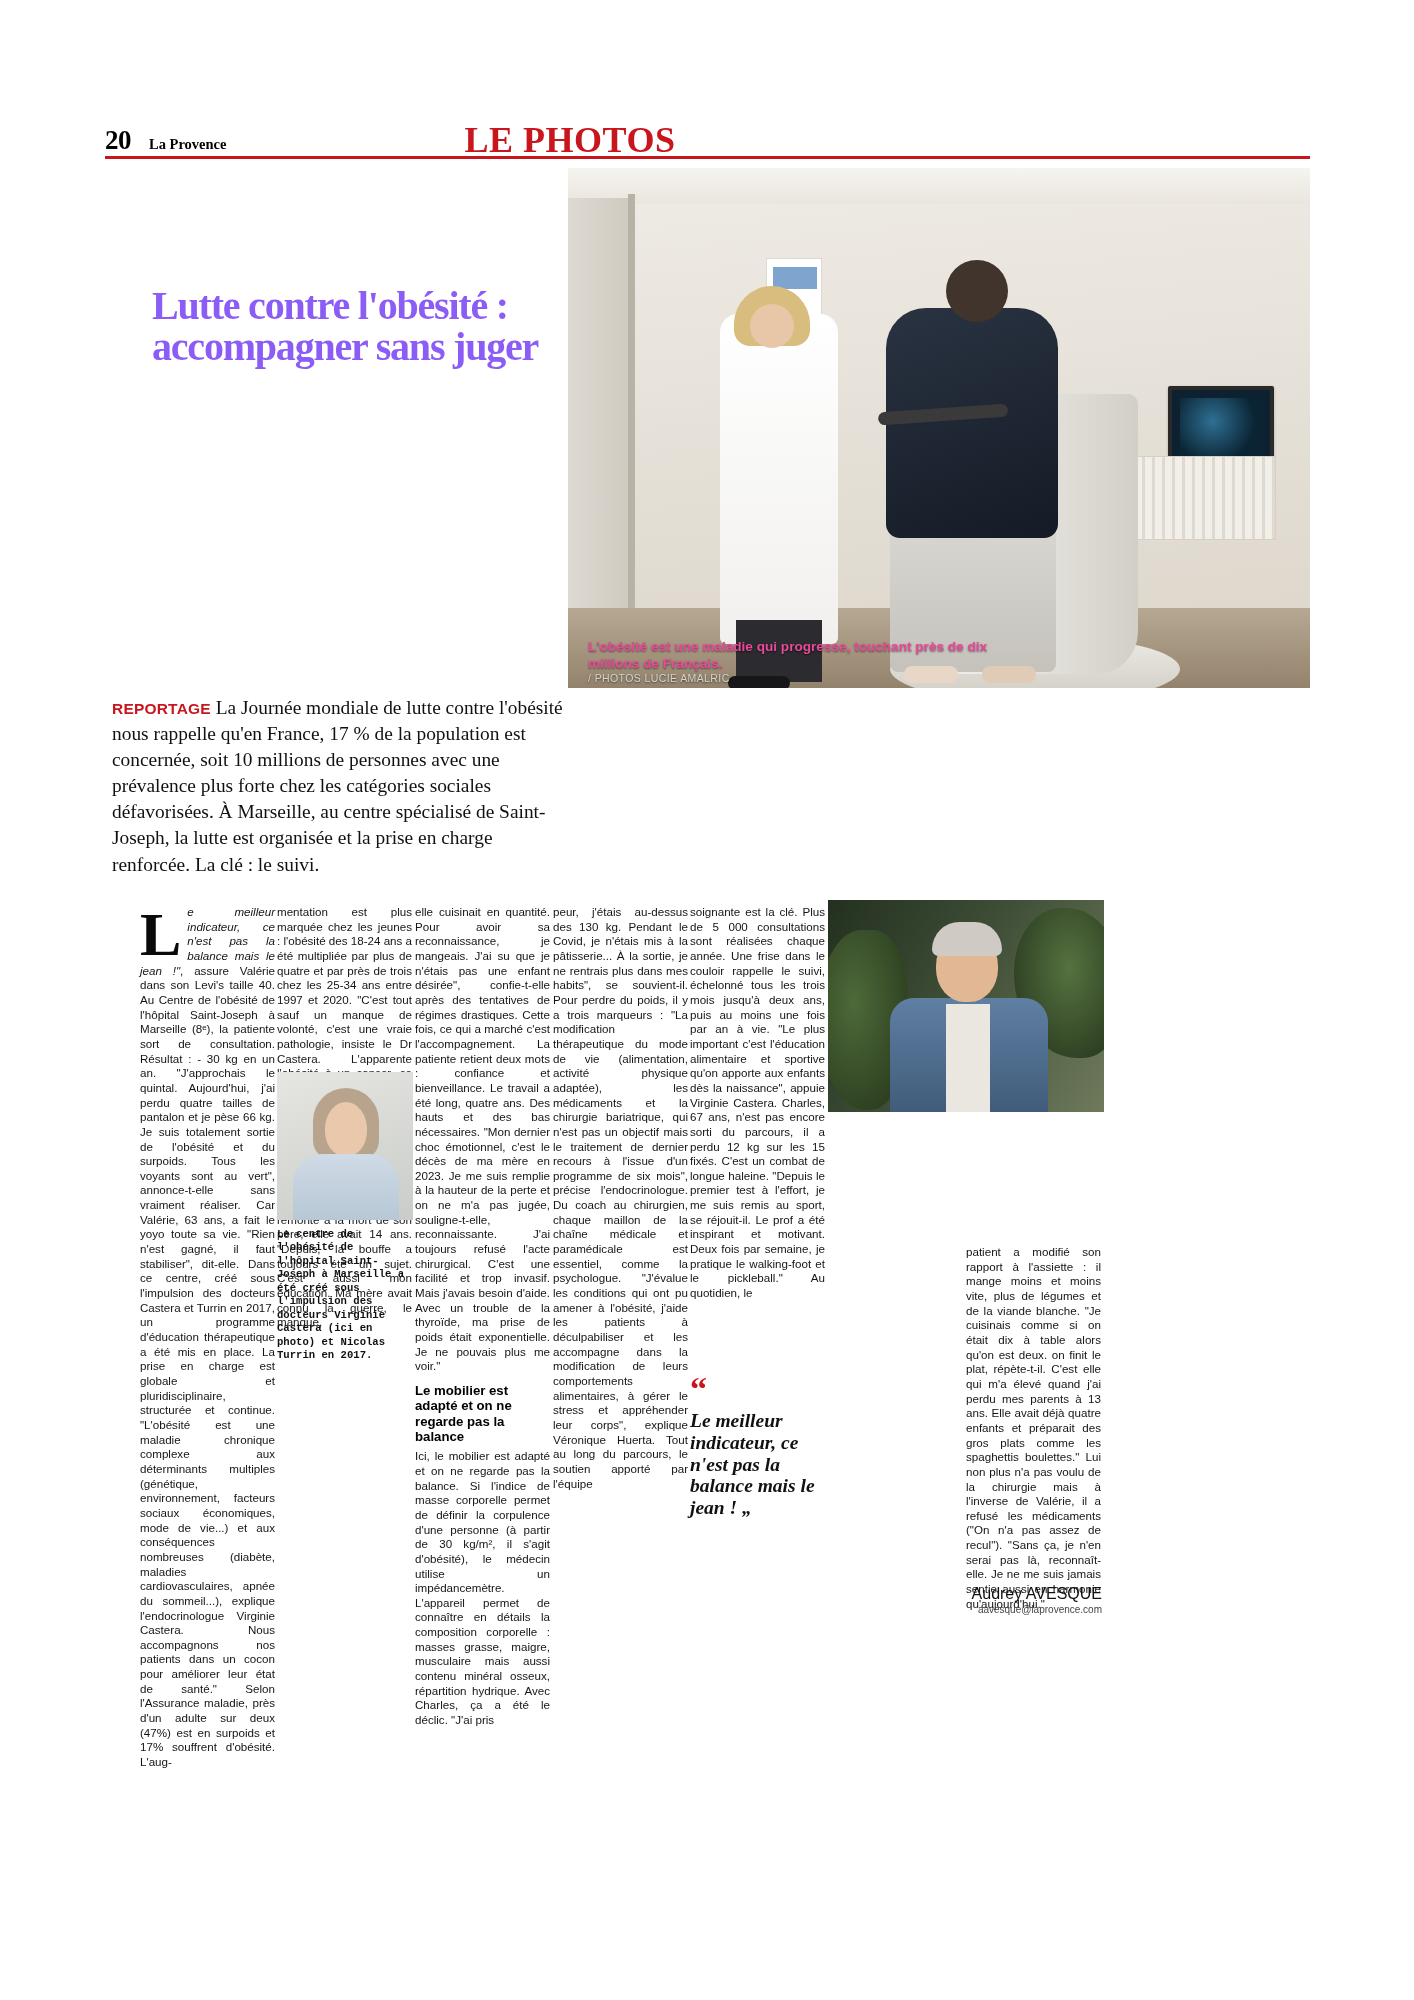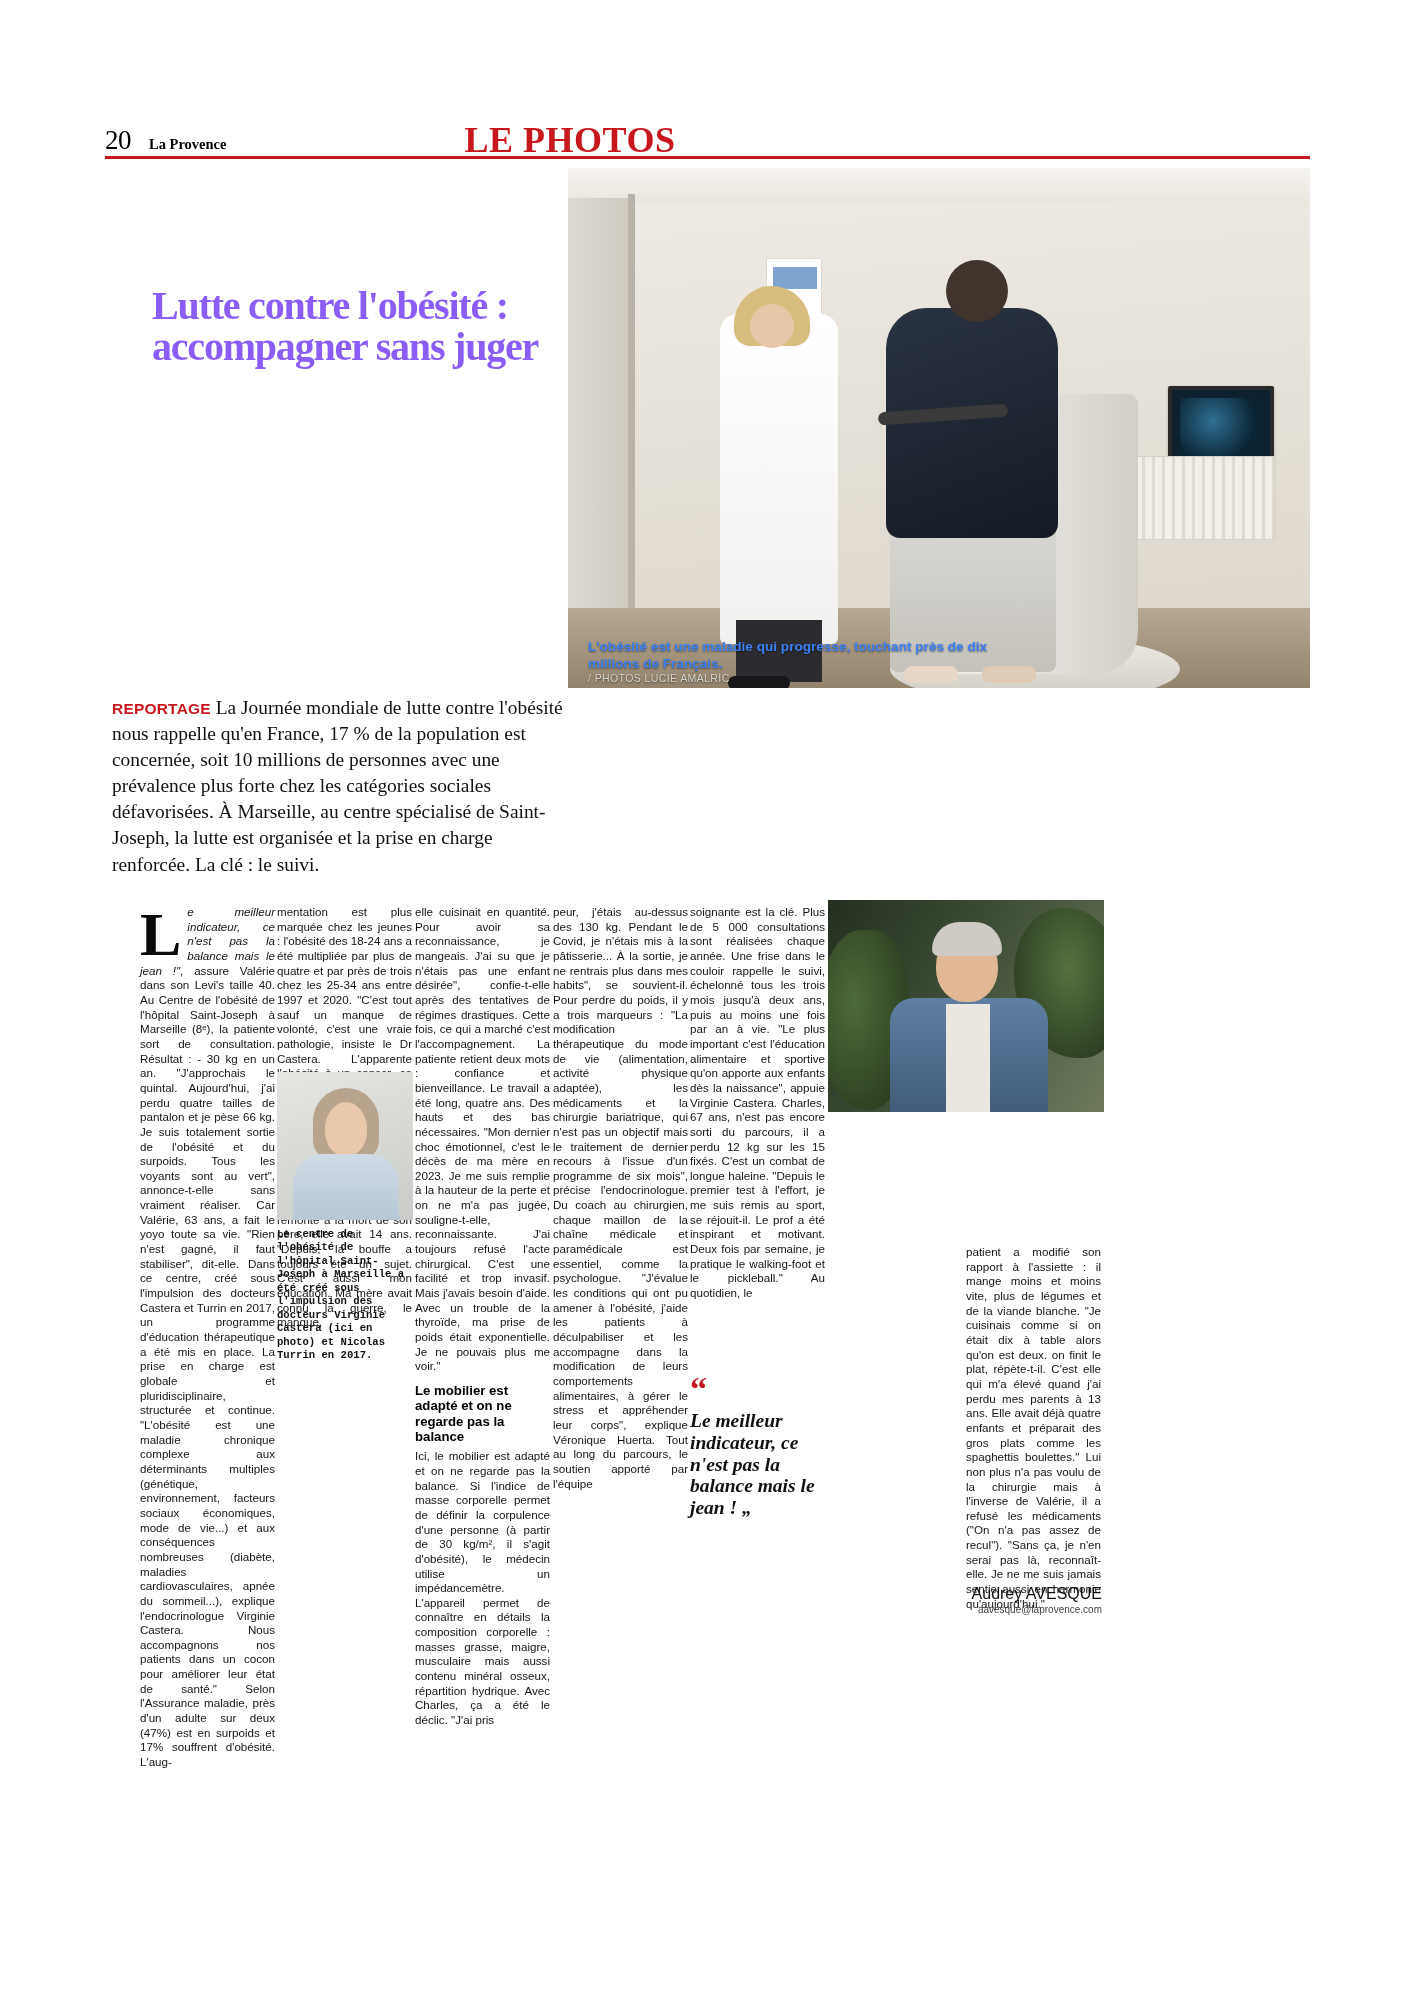--- a/index.html
+++ b/index.html
@@ -14,21 +14,21 @@
   }
   .page { position:absolute; left:0; top:0; width:1414px; height:2000px; }
 
   
   .masthead {
     position:absolute; left:105px; top:124px; width:1205px; height:34px;
   }
   .folio {
     position:absolute; left:0; bottom:2px;
     font-family:"Liberation Serif", serif;
-    font-weight:normal; font-size:27px; letter-spacing:-0.5px;
+    font-weight:bold; font-size:27px; letter-spacing:-0.5px;
     color:#000;
   }
   .masthead-title {
     position:absolute; left:44px; bottom:5px;
     font-family:"Liberation Serif", serif;
     font-weight:bold; font-size:14.5px; color:#000000;
   }
   .dossier {
     position:absolute; left:0; right:0; bottom:0;
     text-align:center;
@@ -122,21 +122,21 @@
                background:#d9bd7e; border-radius:38px 38px 16px 16px;}
   .pm-docface{ position:absolute; left:182px; top:136px; width:44px; height:44px;
                background:#e8c7a8; border-radius:50%;}
   .pm-docleg { position:absolute; left:168px; top:452px; width:86px; height:62px;
                background:#2b2b30; }
   .pm-shoe   { position:absolute; left:160px; top:508px; width:62px; height:14px;
                background:#17171a; border-radius:7px;}
 
   .photo-caption {
     position:absolute; left:588px; top:638px; width:430px;
-    color:#3b82f6;
+    color:#ec4899;
     font-family:"Liberation Sans", sans-serif;
     font-weight:bold; font-size:13.6px; line-height:1.28;
     text-shadow:0 1px 2px rgba(0,0,0,.55);
   }
   .photo-credit {
     position:absolute; left:588px; top:672px;
     color:#d8d4cb;
     font-family:"Liberation Sans", sans-serif;
     font-size:10.5px; letter-spacing:.4px;
     text-shadow:0 1px 2px rgba(0,0,0,.55);

